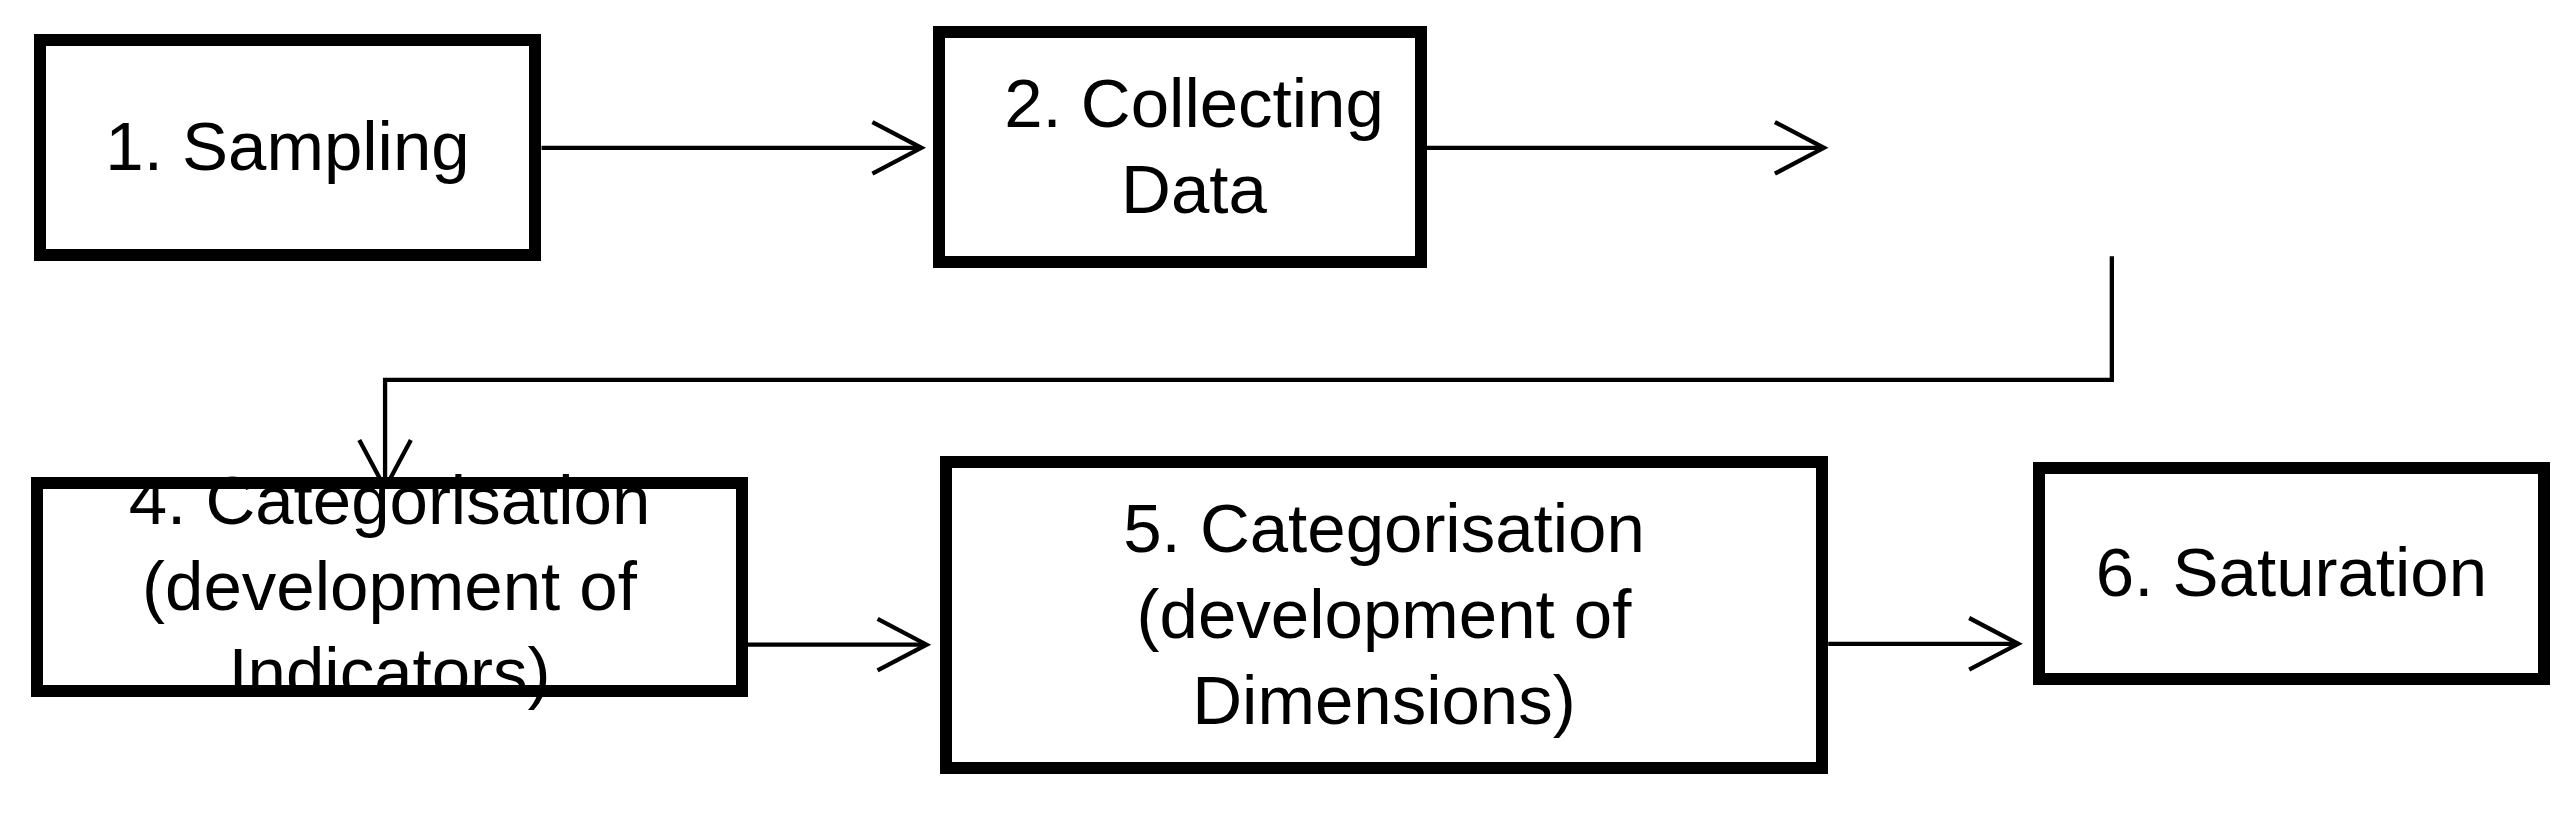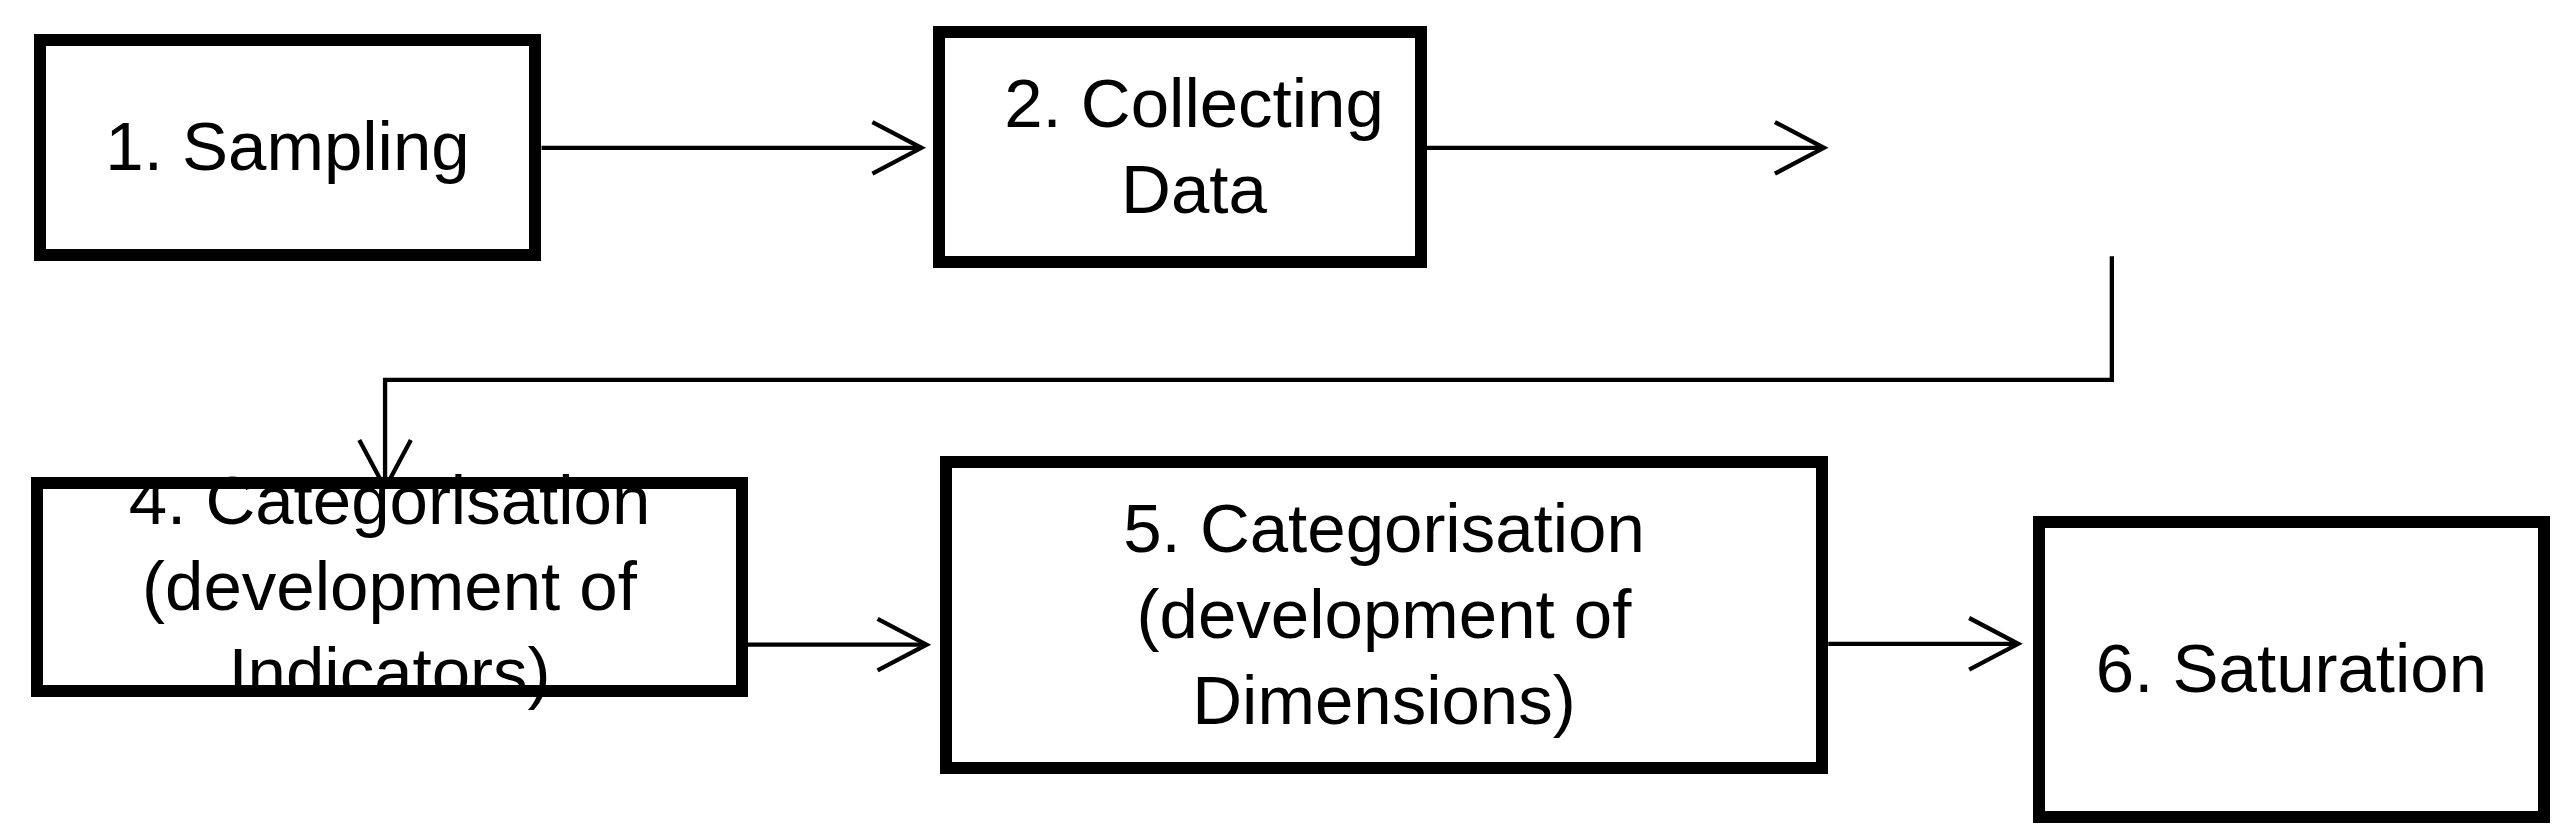--- a/index.html
+++ b/index.html
@@ -39,21 +39,21 @@
     font-size: 69px;
     line-height: 1.25;
     color: #000000;
   }
   
   .n1 { left: 34px;   top: 34px;  width: 507px;  height: 227px; }
   .n2 { left: 933px; top: 26px;  width: 494px;  height: 242px; padding-left: 28px; }
   .n3 { left: 1835px; top: 41px;  width: 563px;  height: 215px; }
   .n4 { left: 31px;   top: 477px; width: 717px;  height: 220px; }
   .n5 { left: 940px; top: 456px; width: 888px; height: 318px; }
-  .n6 { left: 2033px; top: 516px; width: 517px;  height: 307px; }
+  .n6 { left: 2033px; top: 462px; width: 517px;  height: 223px; }
   .edge {
     stroke: #000000;
     stroke-width: 5;
     fill: none;
   }
 </style>
 </head>
 <body>
 
 <div class="canvas">

